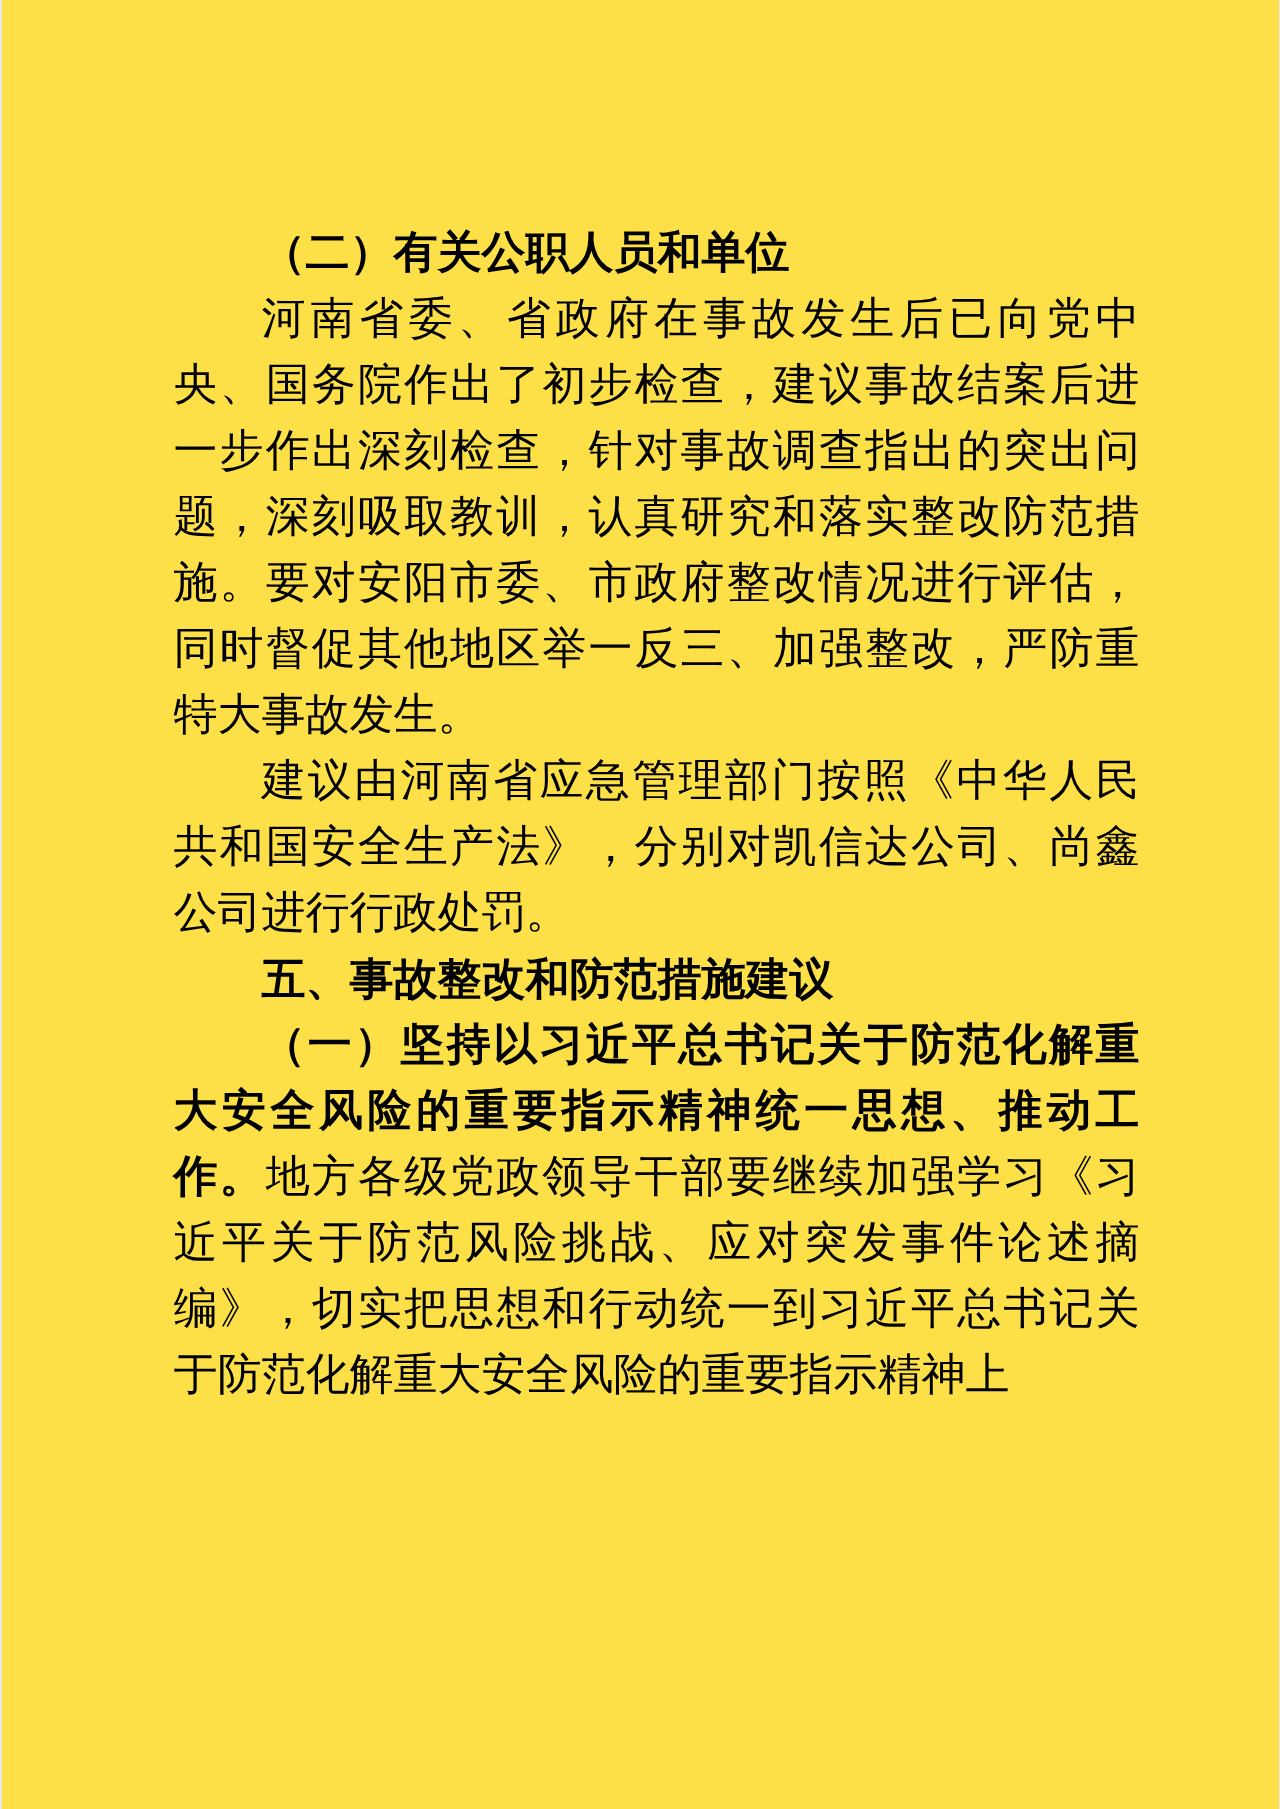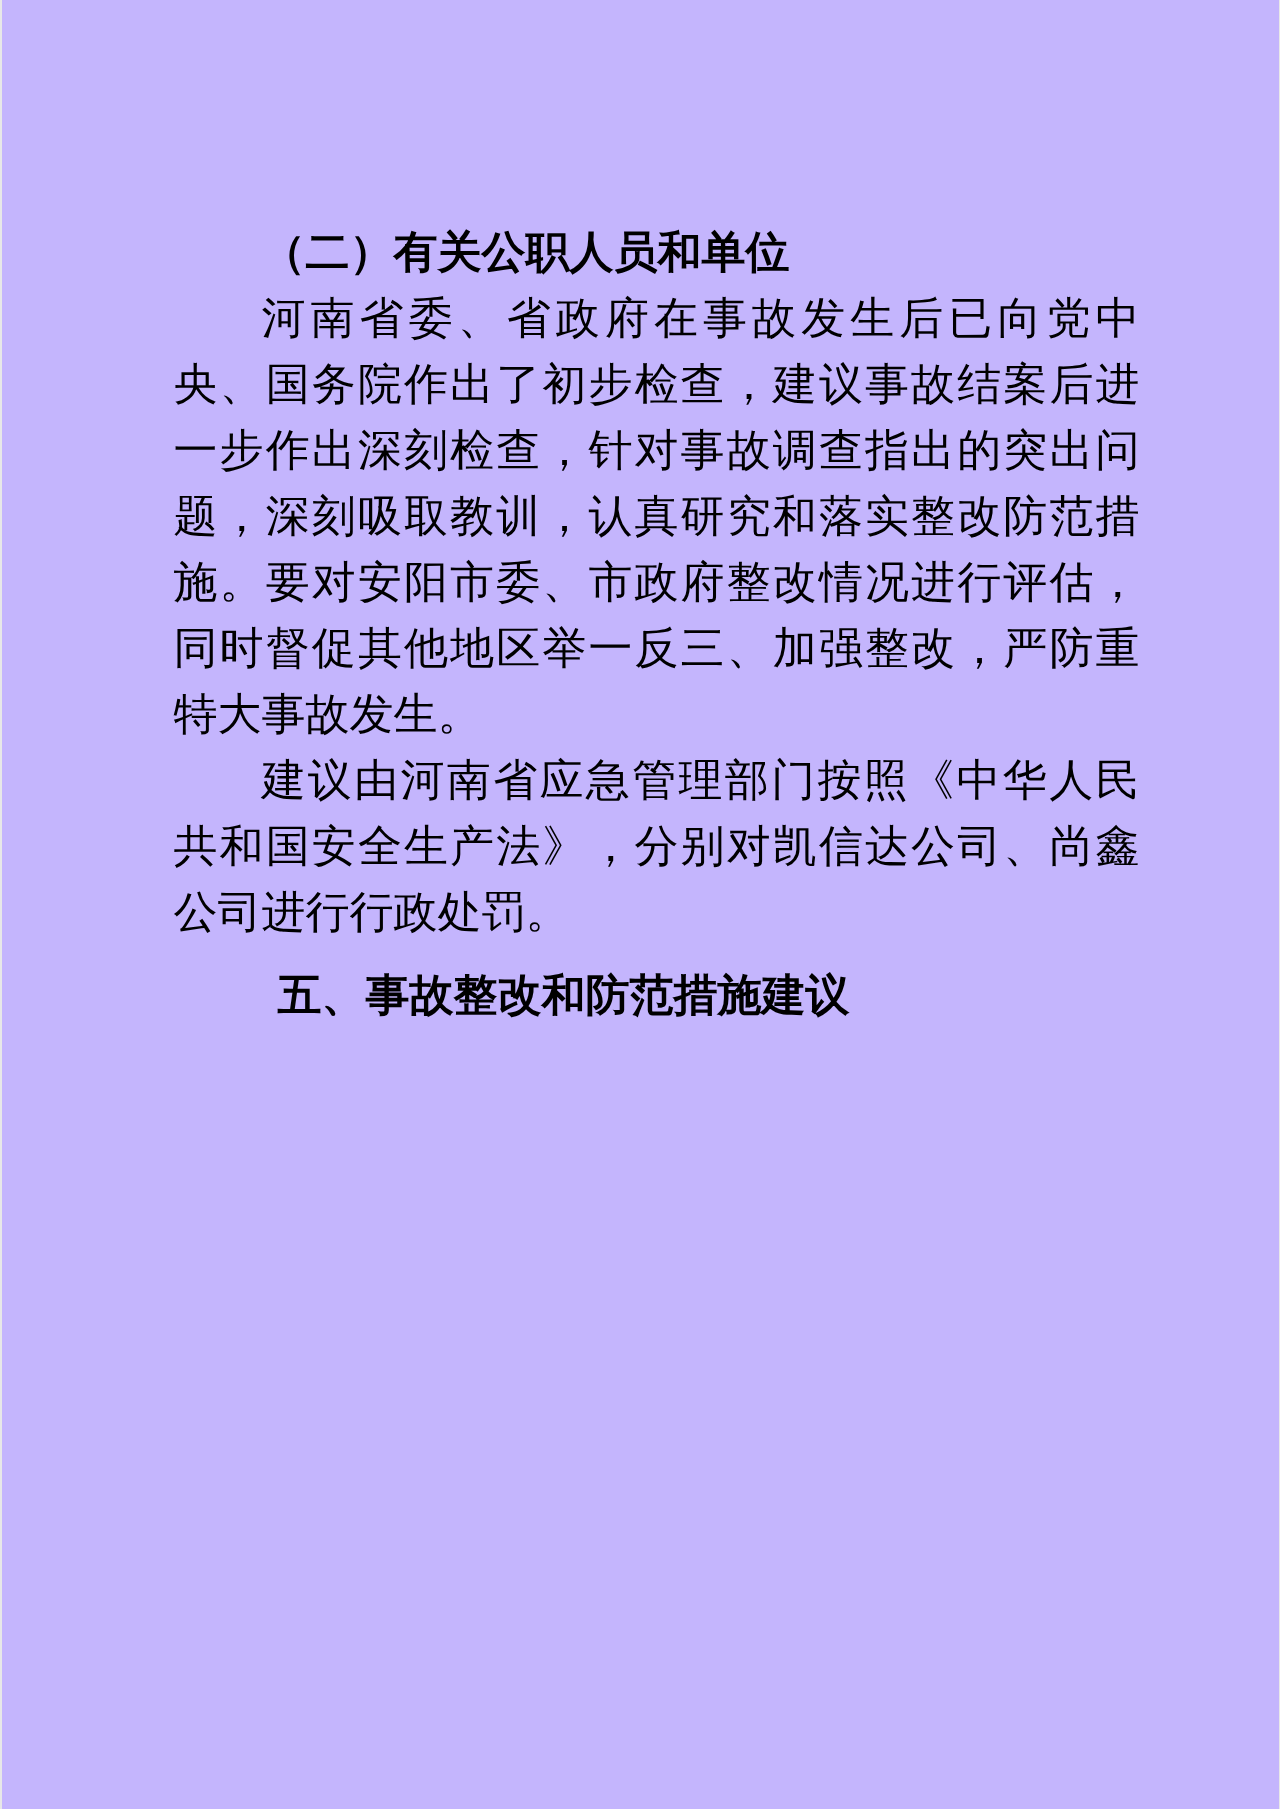--- a/index.html
+++ b/index.html
@@ -5,21 +5,21 @@
   html, body {
     margin: 0;
     padding: 0;
     background: #e8e8e8;
   }
   .page {
     position: relative;
     width: 1277px;
     height: 1809px;
     margin: 0 auto;
-    background: #c4b5fd;
+    background: #fde047;
     overflow: hidden;
   }
   .content {
     position: absolute;
     left: 172px;
     top: 220px;
     width: 966px;
     color: #000000;
   }
   .para {
@@ -37,21 +37,21 @@
     margin: 0;
     font-family: "Liberation Serif", "DejaVu Serif", serif;
     font-size: 44px;
     line-height: 66px;
     font-weight: bold;
     text-indent: 88px;
     text-align: left;
     color: #000000;
   }
   .heading-section {
-    margin: 16px;
+    margin: 0;
     font-family: "Liberation Sans", "DejaVu Sans", sans-serif;
     font-size: 44px;
     line-height: 66px;
     font-weight: 900;
     text-indent: 88px;
     text-align: left;
     color: #000000;
   }
   .lead-bold {
     font-weight: bold;
@@ -66,15 +66,16 @@
     <h3 class="heading-sub">（二）有关公职人员和单位</h3>
 
 
     <p class="para">河南省委、省政府在事故发生后已向党中央、国务院作出了初步检查，建议事故结案后进一步作出深刻检查，针对事故调查指出的突出问题，深刻吸取教训，认真研究和落实整改防范措施。要对安阳市委、市政府整改情况进行评估，同时督促其他地区举一反三、加强整改，严防重特大事故发生。</p>
 
 
     <p class="para">建议由河南省应急管理部门按照《中华人民共和国安全生产法》，分别对凯信达公司、尚鑫公司进行行政处罚。</p>
 
     <h2 class="heading-section">五、事故整改和防范措施建议</h2>
 
+    <p class="para"><span class="lead-bold">（一）坚持以习近平总书记关于防范化解重大安全风险的重要指示精神统一思想、推动工作。</span><span>地方各级党政领导干部要继续加强学习《习近平关于防范风险挑战、应对突发事件论述摘编》，切实把思想和行动统一到习近平总书记关于防范化解重大安全风险的重要指示精神上</span></p>
 
   </div>
 </div>
 
 </body></html>

